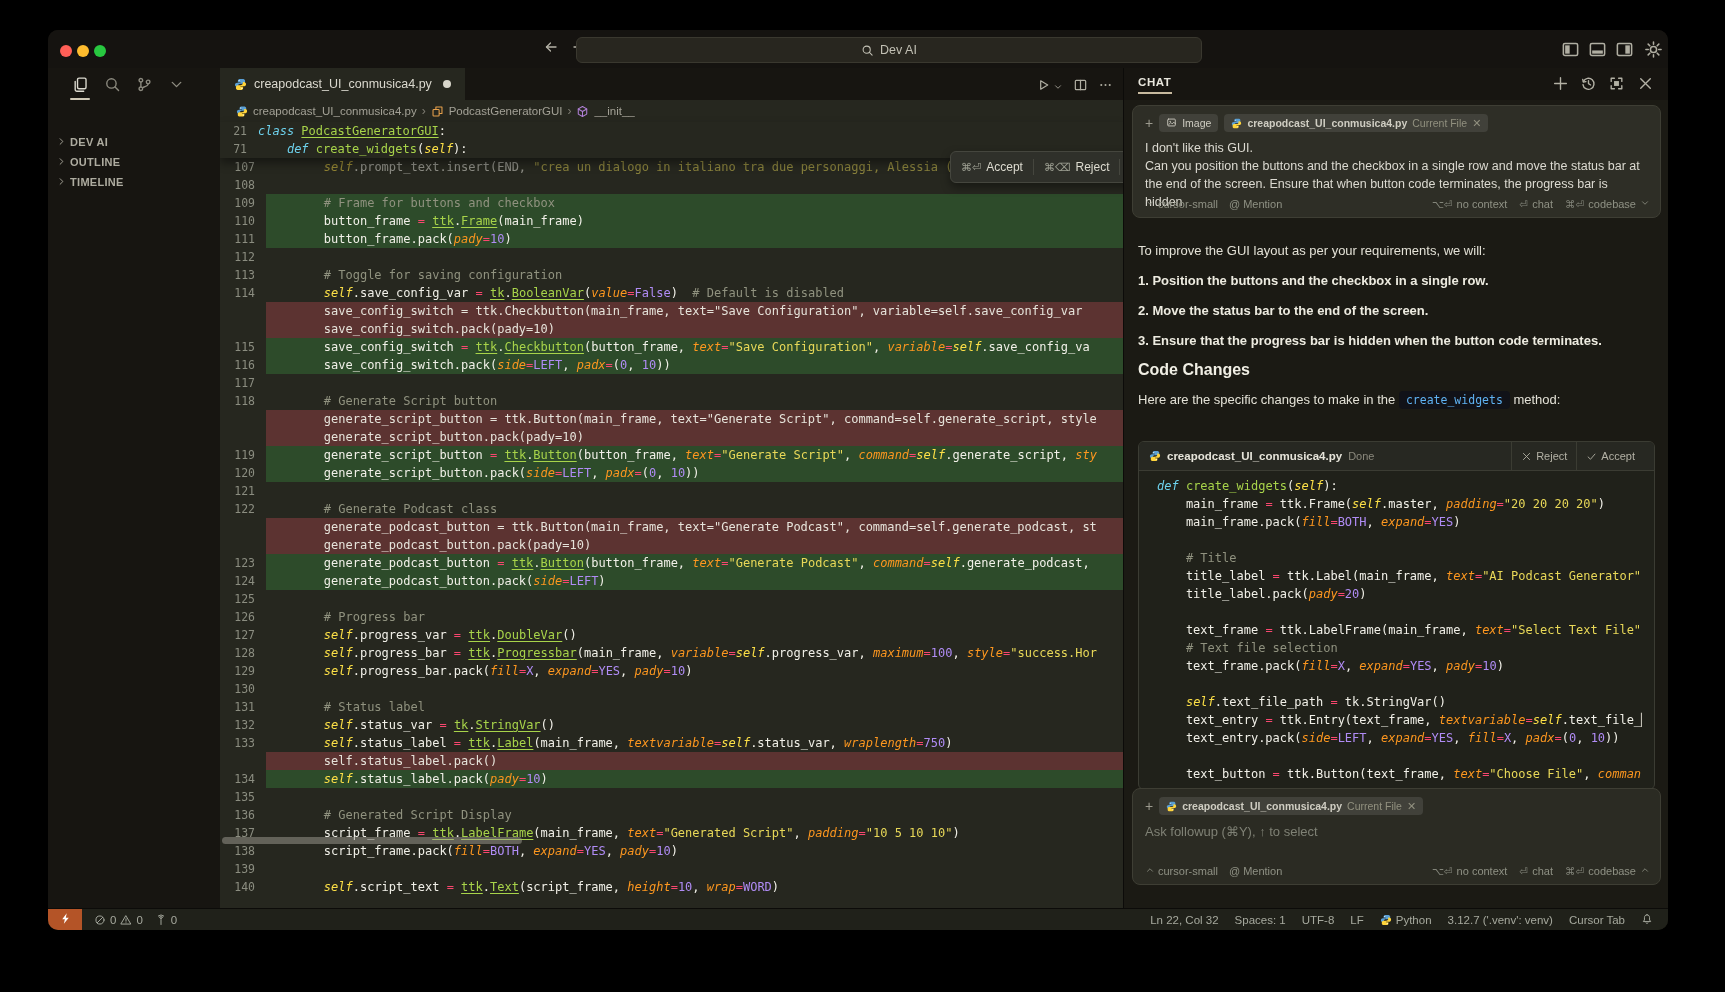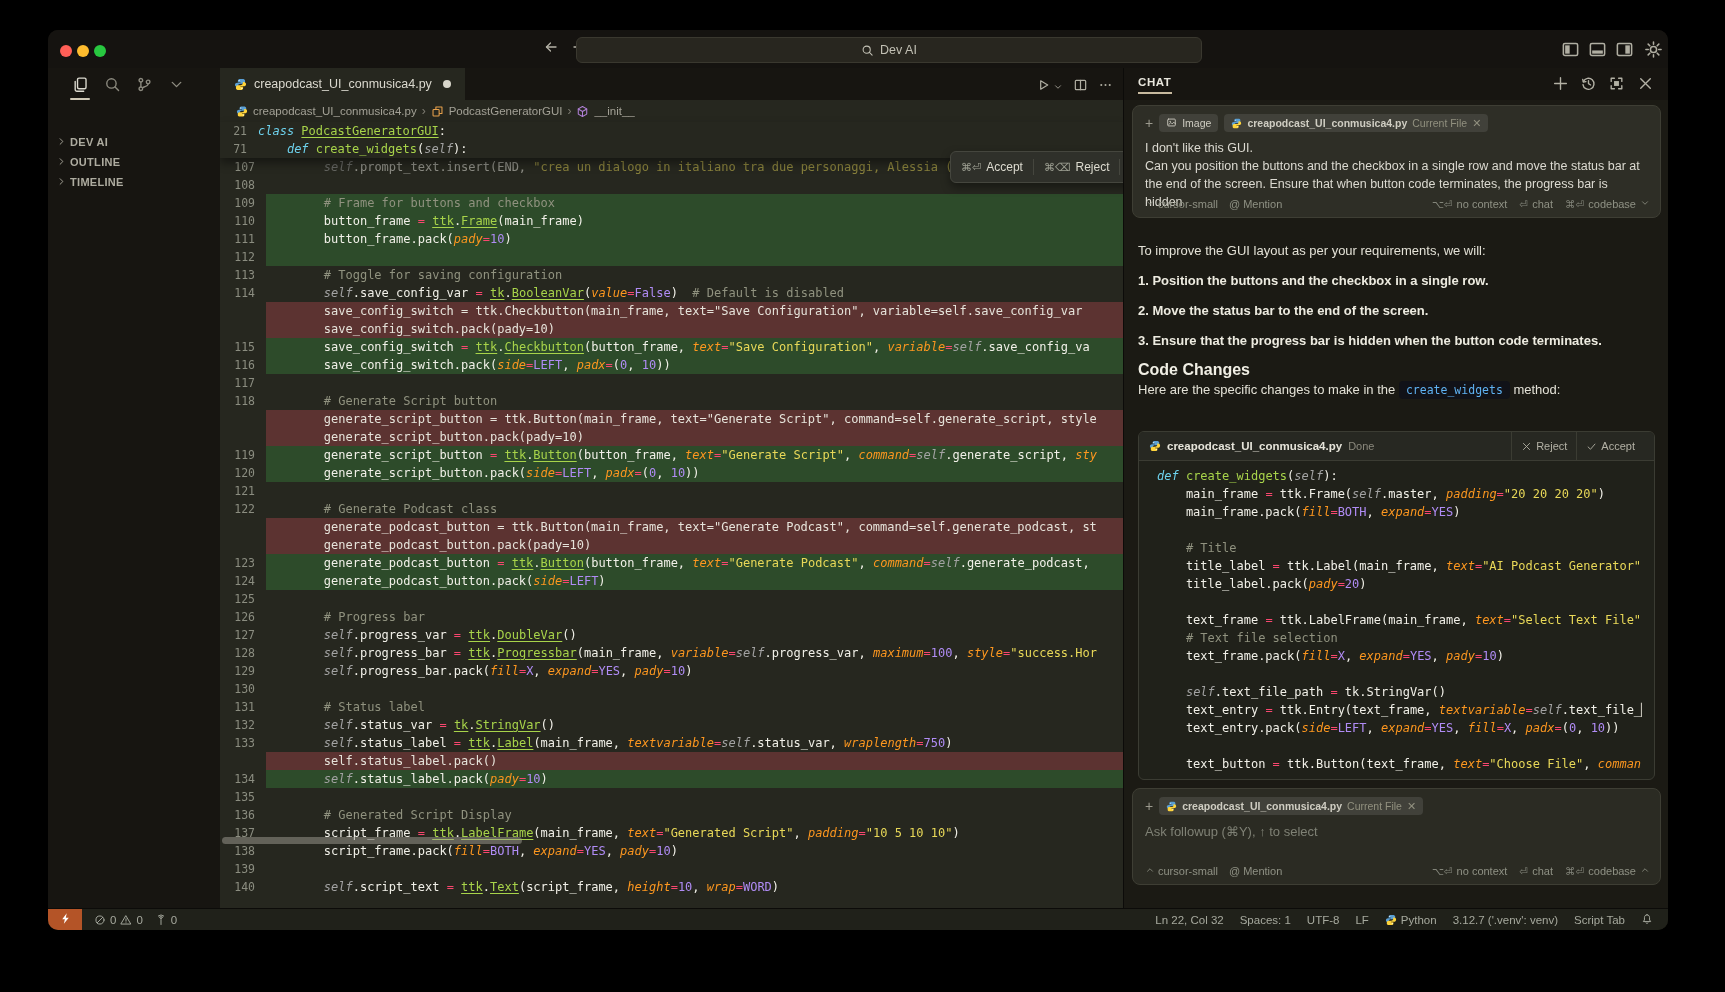--- a/index.html
+++ b/index.html
@@ -33,30 +33,30 @@
   .ed-actions{position:absolute;right:10px;top:0;height:32px;display:flex;align-items:center;gap:10px;color:#b0aea2;}
   .ed-actions svg{width:16px;height:16px;}
   
   .editor{position:absolute;left:172px;top:70px;width:903px;height:808px;background:#26271f;overflow:hidden;}
   .breadcrumb{position:absolute;left:0;top:0;width:903px;height:22px;display:flex;align-items:center;gap:5px;padding-left:16px;
     box-sizing:border-box;color:#a3a196;font-size:11.5px;}
   .breadcrumb svg{width:13px;height:13px;}
   .bc-sep{color:#7d7b71;font-size:12px;}
   .sticky{position:absolute;left:0;top:22px;width:903px;background:#26271f;z-index:6;box-shadow:0 5px 9px rgba(0,0,0,.42);}
   .rows{position:absolute;left:8px;top:58px;width:903px;z-index:1;}
-  .row{display:flex;height:18px;line-height:18px;font-family:"DejaVu Sans Mono",monospace;font-size:12px;}
+  .row{display:flex;height:18px;line-height:18px;font-family:"DejaVu Sans Mono",monospace;font-size:12px;align-items:center;}
   .row .ln{flex:none;width:38px;text-align:right;padding-right:11px;box-sizing:border-box;color:#8b8d80;font-size:11.5px;}
   .row .code{flex:1;white-space:pre;overflow:hidden;color:#f1f0e8;}
   .row.add .code{background:#2d4b2a;}
   .row.del .code{background:#5c3331;}
   .row.del .code span{color:#e6e3da !important;}
   .row.dim .code{opacity:.5;}
   .tk-p{color:#f1f0e8}.tk-k{color:#6ed3ee;font-style:italic}.tk-fn{color:#a8d44a}
   .tk-fnu{color:#a8d44a;text-decoration:underline;text-underline-offset:2px}
-  .tk-slf{color:#a3a3a3;font-style:italic}.tk-par{color:#fd971f;font-style:italic}
+  .tk-slf{color:#fde047;font-style:italic}.tk-par{color:#fd971f;font-style:italic}
   .tk-o{color:#f9476f}.tk-n{color:#b08cf5}.tk-s{color:#e8d858}.tk-c{color:#90927f}.tk-cur{color:#d8d6cc}
   .accept-bar{position:absolute;left:730px;top:51px;height:30px;background:#2f302a;border:1px solid #45463e;border-radius:6px;
     display:flex;align-items:center;z-index:7;box-shadow:0 4px 10px rgba(0,0,0,.4);font-size:12px;}
   .ab-item{display:flex;align-items:center;gap:5px;padding:0 10px;color:#dddbd0;}
   .ab-key{color:#9fa194;font-size:11px;}
   .ab-div{width:1px;height:16px;background:#45463e;}
   .ab-arrow{padding:0 8px;color:#b9bbae;display:flex;}
   .hthumb{position:absolute;left:2px;top:737px;width:300px;height:7px;background:rgba(160,158,148,.5);border-radius:4px;z-index:8;}
   
   .chat{position:absolute;left:1075px;top:38px;width:545px;height:840px;background:#171511;border-left:1px solid #0c0b09;box-sizing:border-box;}
@@ -81,21 +81,21 @@
   .cf-left .it{display:flex;align-items:center;gap:3px;}
   .cf-left svg{width:10px;height:10px;}
   .cf-right{margin-left:auto;display:flex;align-items:center;gap:12px;}
   .cf-right .it{display:flex;align-items:center;gap:4px;}
   .cf-right svg{width:10px;height:10px;}
   .key{font-family:"DejaVu Sans",sans-serif;font-size:10.5px;color:#83857a;}
   .response{position:absolute;left:0;top:118px;width:545px;padding:0 14px;box-sizing:border-box;color:#e3e1d6;font-size:13px;}
   .resp-p{margin-top:24px;line-height:17px;}
   .resp-li{margin-top:13px;font-weight:bold;color:#edebe0;line-height:17px;}
   .resp-h{margin-top:12px;font-size:16px;font-weight:bold;color:#f1efe5;}
-  .resp-out{margin-top:0;line-height:22px;}
+  .resp-out{margin-top:10px;line-height:22px;}
   .inline-code{background:#111218;border-radius:4px;padding:2px 7px;font-family:"DejaVu Sans Mono",monospace;
     font-size:11.5px;color:#5fb2f2;}
   .code-block{margin-top:30px;border:1px solid #3b3c33;border-radius:6px;overflow:hidden;background:#20211a;}
   .cb-header{height:28px;background:#272822;border-bottom:1px solid #3b3c33;display:flex;align-items:center;padding:0 10px;gap:6px;}
   .cb-header svg{width:12px;height:12px;}
   .cb-file{color:#e6e4da;font-size:11.5px;font-weight:bold;}
   .cb-status{color:#8b897d;font-size:11px;}
   .cb-actions{margin-left:auto;display:flex;align-items:center;gap:0;color:#b3b1a5;font-size:11px;}
   .cb-btn{display:flex;align-items:center;gap:4px;padding:0 9px;height:28px;border-left:1px solid #3b3c33;}
   .cb-btn svg{width:11px;height:11px;}
@@ -732,21 +732,21 @@
               <circle cx="6.3" cy="3.2" r=".7" fill="#fff"></circle>
               <circle cx="9.7" cy="12.8" r=".7" fill="#fff"></circle>
             </svg>
           </span>
         <span>Python</span>
       </span>
       <span class="sb-item">
           <span>3.12.7 ('.venv': venv)</span>
         </span>
       <span class="sb-item">
-          <span>Script Tab</span>
+          <span>Cursor Tab</span>
         </span>
       <span class="sb-item">
           <span style="display:inline-flex;width:13px;height:13px">
             <svg viewBox="0 0 16 16" width="100%" height="100%" fill="none" stroke="currentColor" stroke-width="1.3" stroke-linecap="round" stroke-linejoin="round">
               <path d="M8 2.4c-2.4 0-3.4 1.9-3.4 3.9v3L3.1 11.4h9.8L11.4 9.3v-3c0-2-1-3.9-3.4-3.9z"></path>
               <path d="M6.8 13.2a1.3 1.3 0 0 0 2.4 0"></path>
             </svg>
           </span>
         </span>
     </div>

